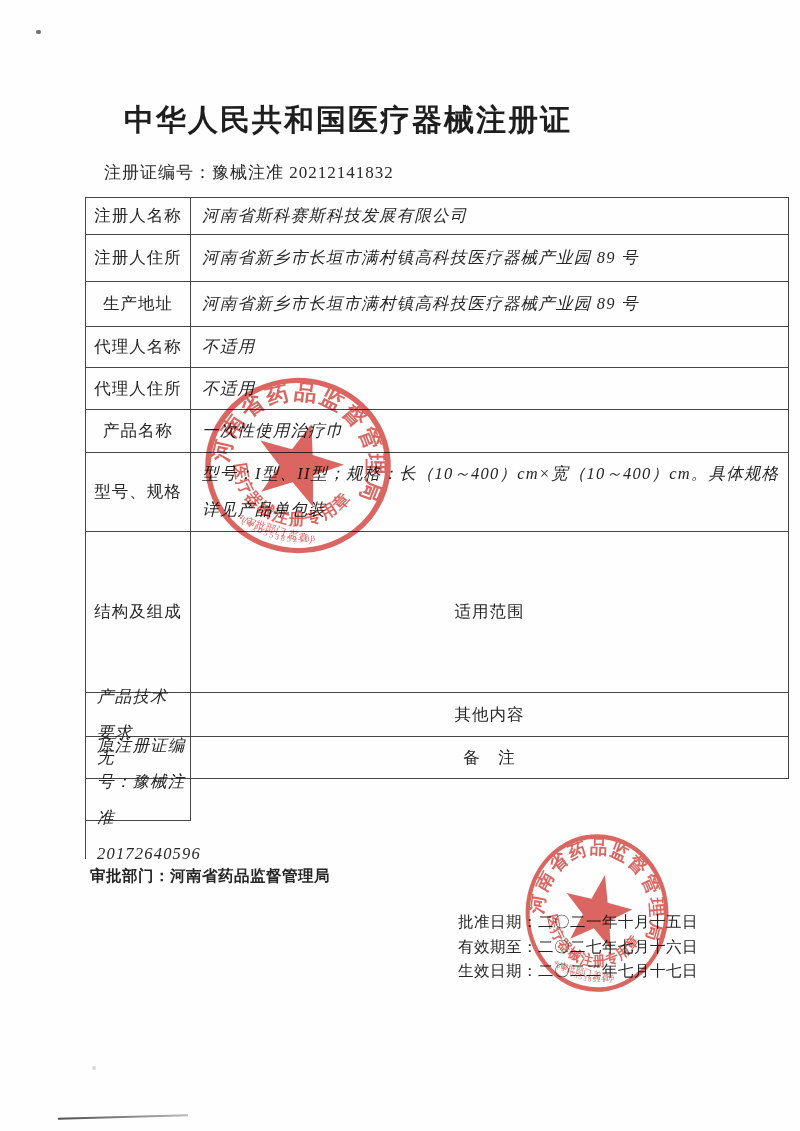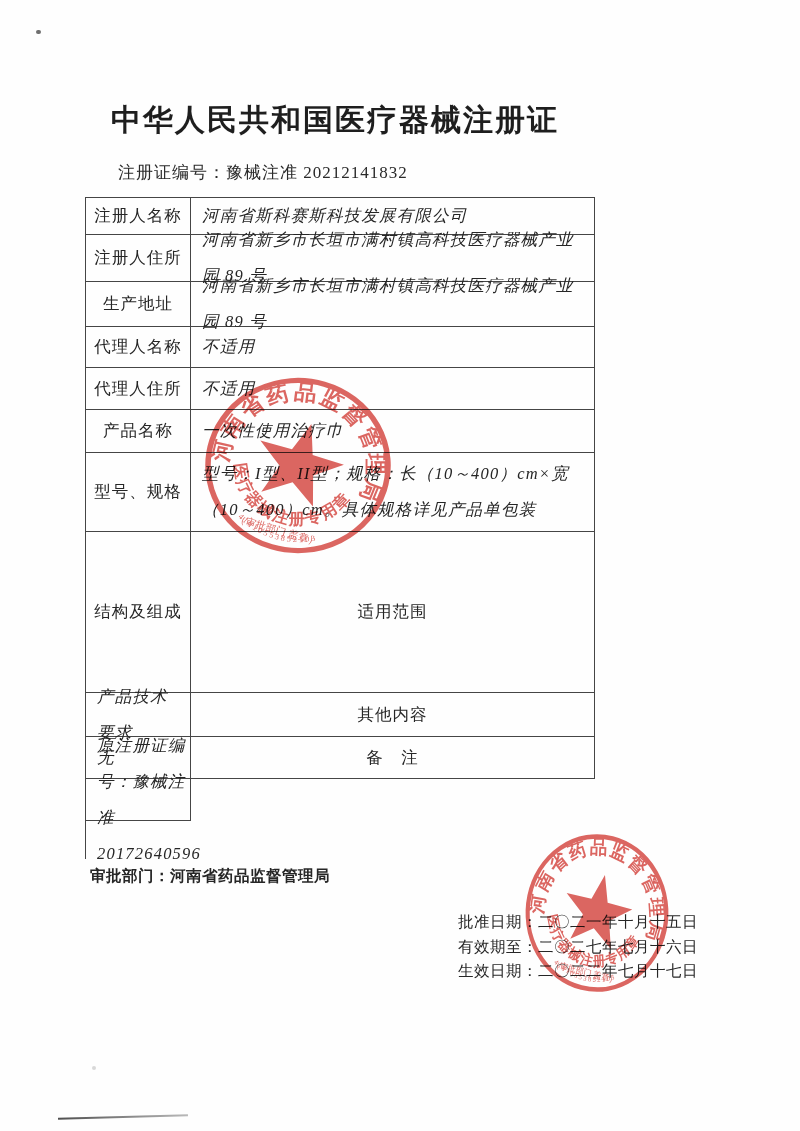--- a/index.html
+++ b/index.html
@@ -6,31 +6,31 @@
   html,body { width:800px; height:1131px; }
   body {
     position:relative;
     width:800px; height:1131px;
     background:#fefefe;
     font-family:"Liberation Serif","DejaVu Serif",serif;
     color:#262626;
     overflow:hidden;
   }
   .title {
-    position:absolute; left:3px; top:100px; width:664px;
+    position:absolute; left:16px; top:100px; width:664px;
     text-align:center;
     font-size:30px; font-weight:bold; letter-spacing:2px;
     color:#1e1e1e;
   }
   .regline {
-    position:absolute; left:118px; top:161px;
+    position:absolute; left:104px; top:161px;
     font-size:17px; letter-spacing:1px; color:#2a2a2a;
   }
   .cert-table {
-    position:absolute; left:85px; top:197px; width:510px;
+    position:absolute; left:85px; top:197px; width:704px;
     display:grid;
     grid-template-columns:105px 1fr;
     grid-template-rows:37px 47px 45px 41px 42px 43px 79px 161px 44px 42px 42px 38px;
     border-top:1px solid #454545;
     border-left:1px solid #454545;
     font-size:16.5px;
   }
   .lc, .vc {
     border-right:1px solid #454545;
     border-bottom:1px solid #454545;

